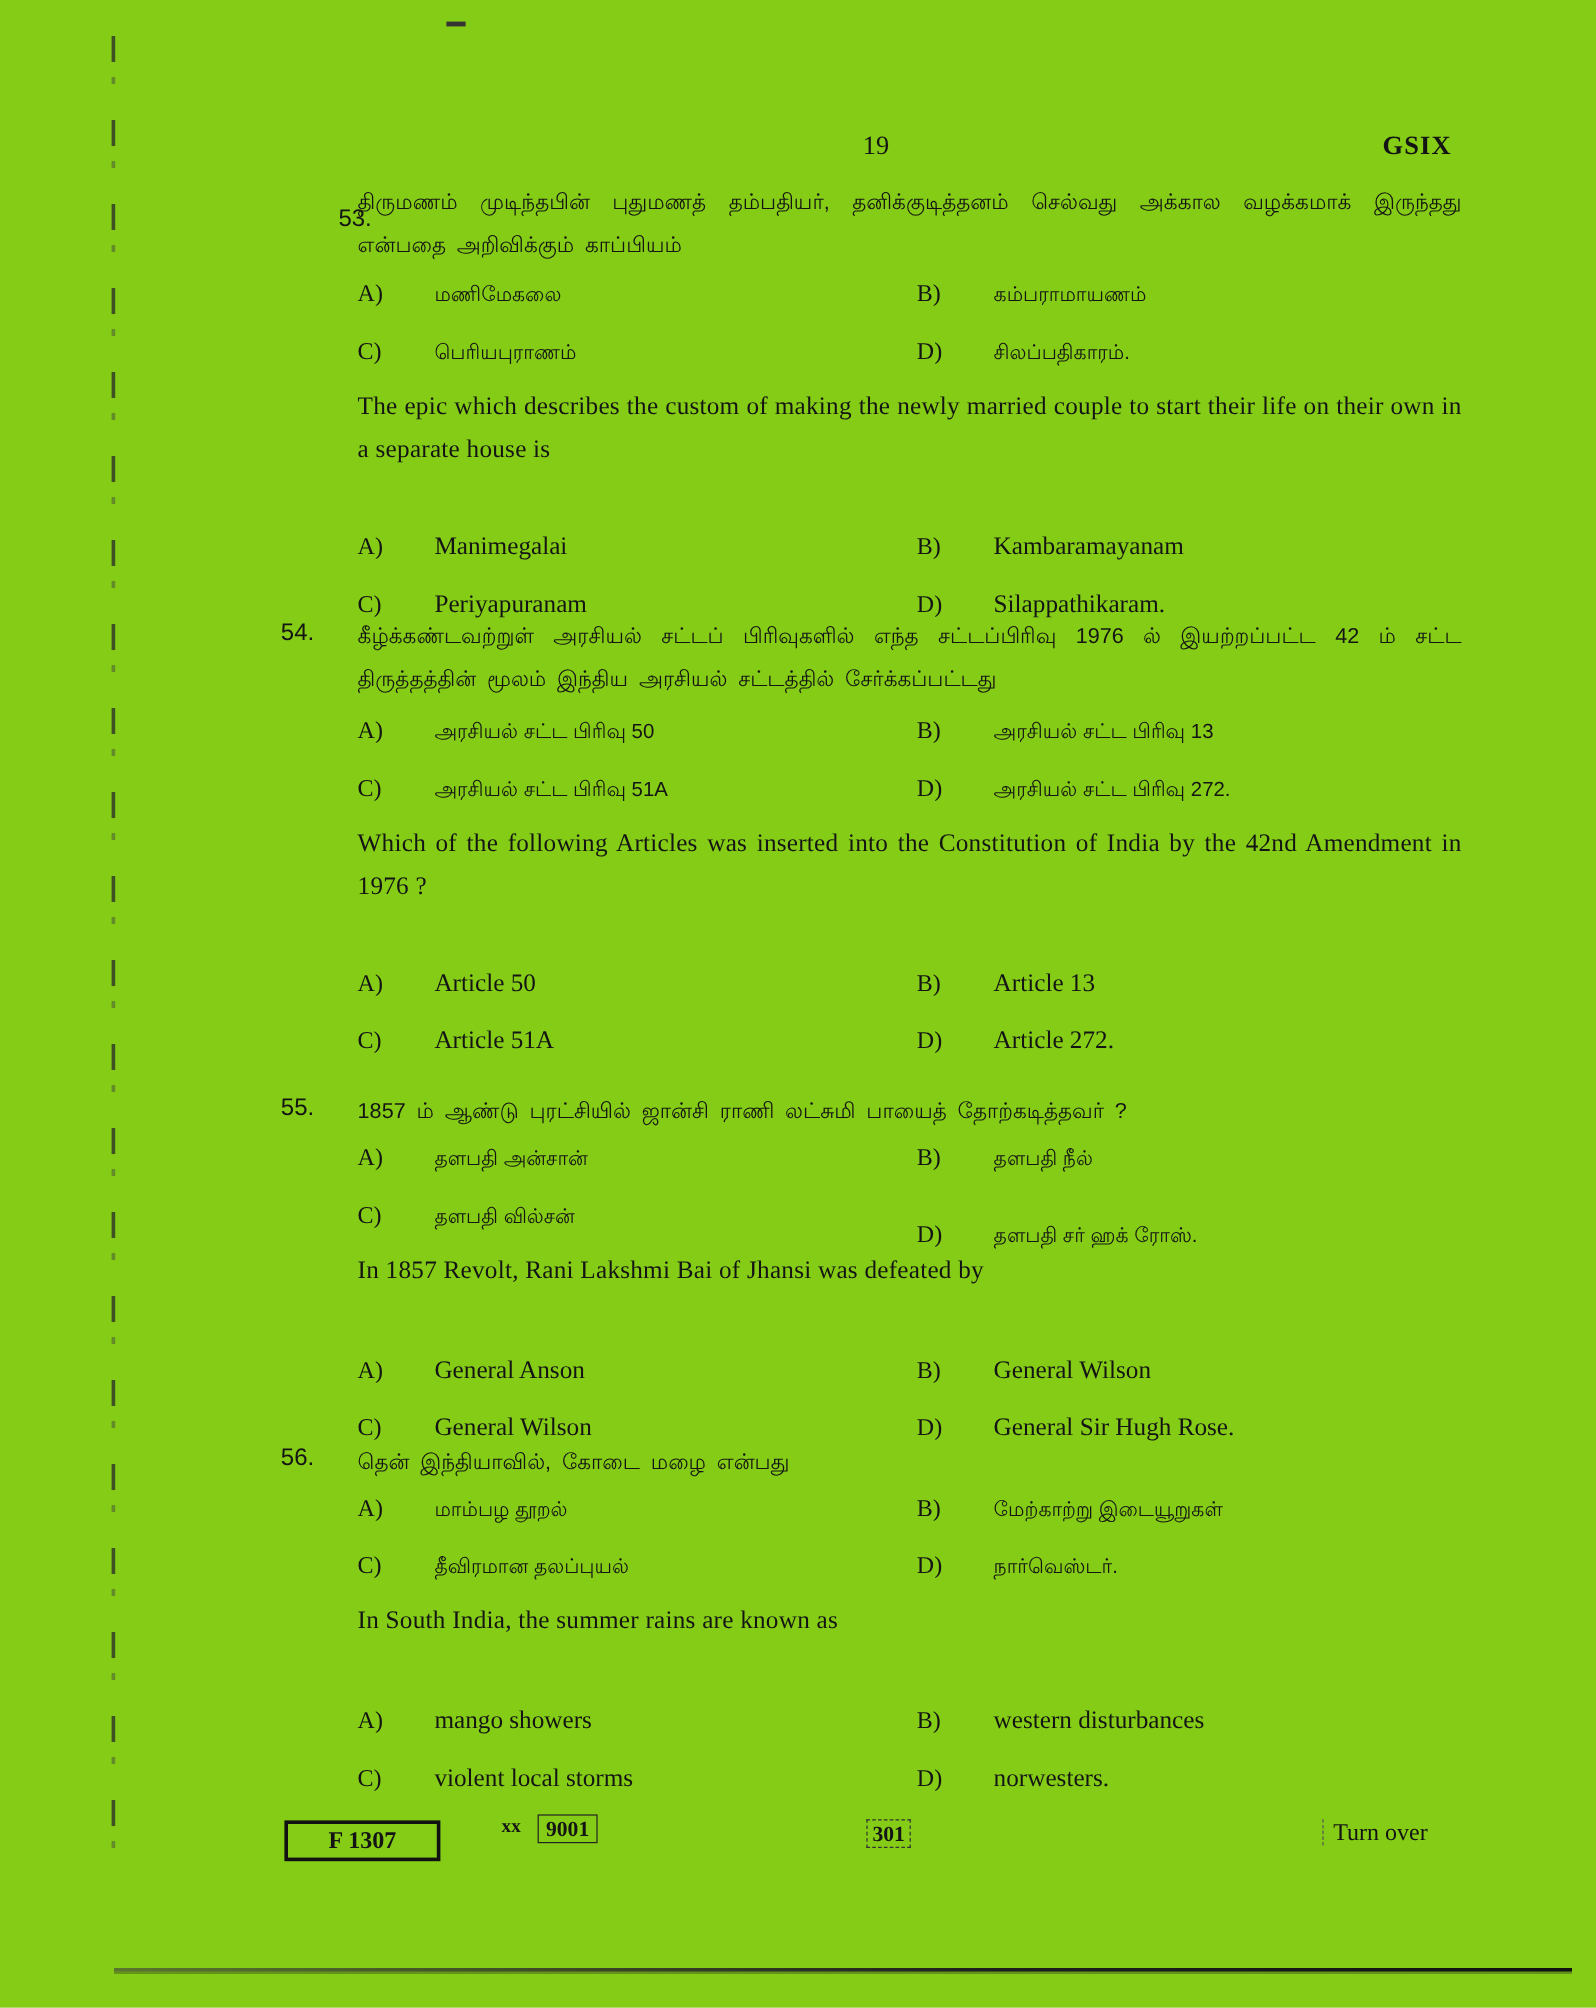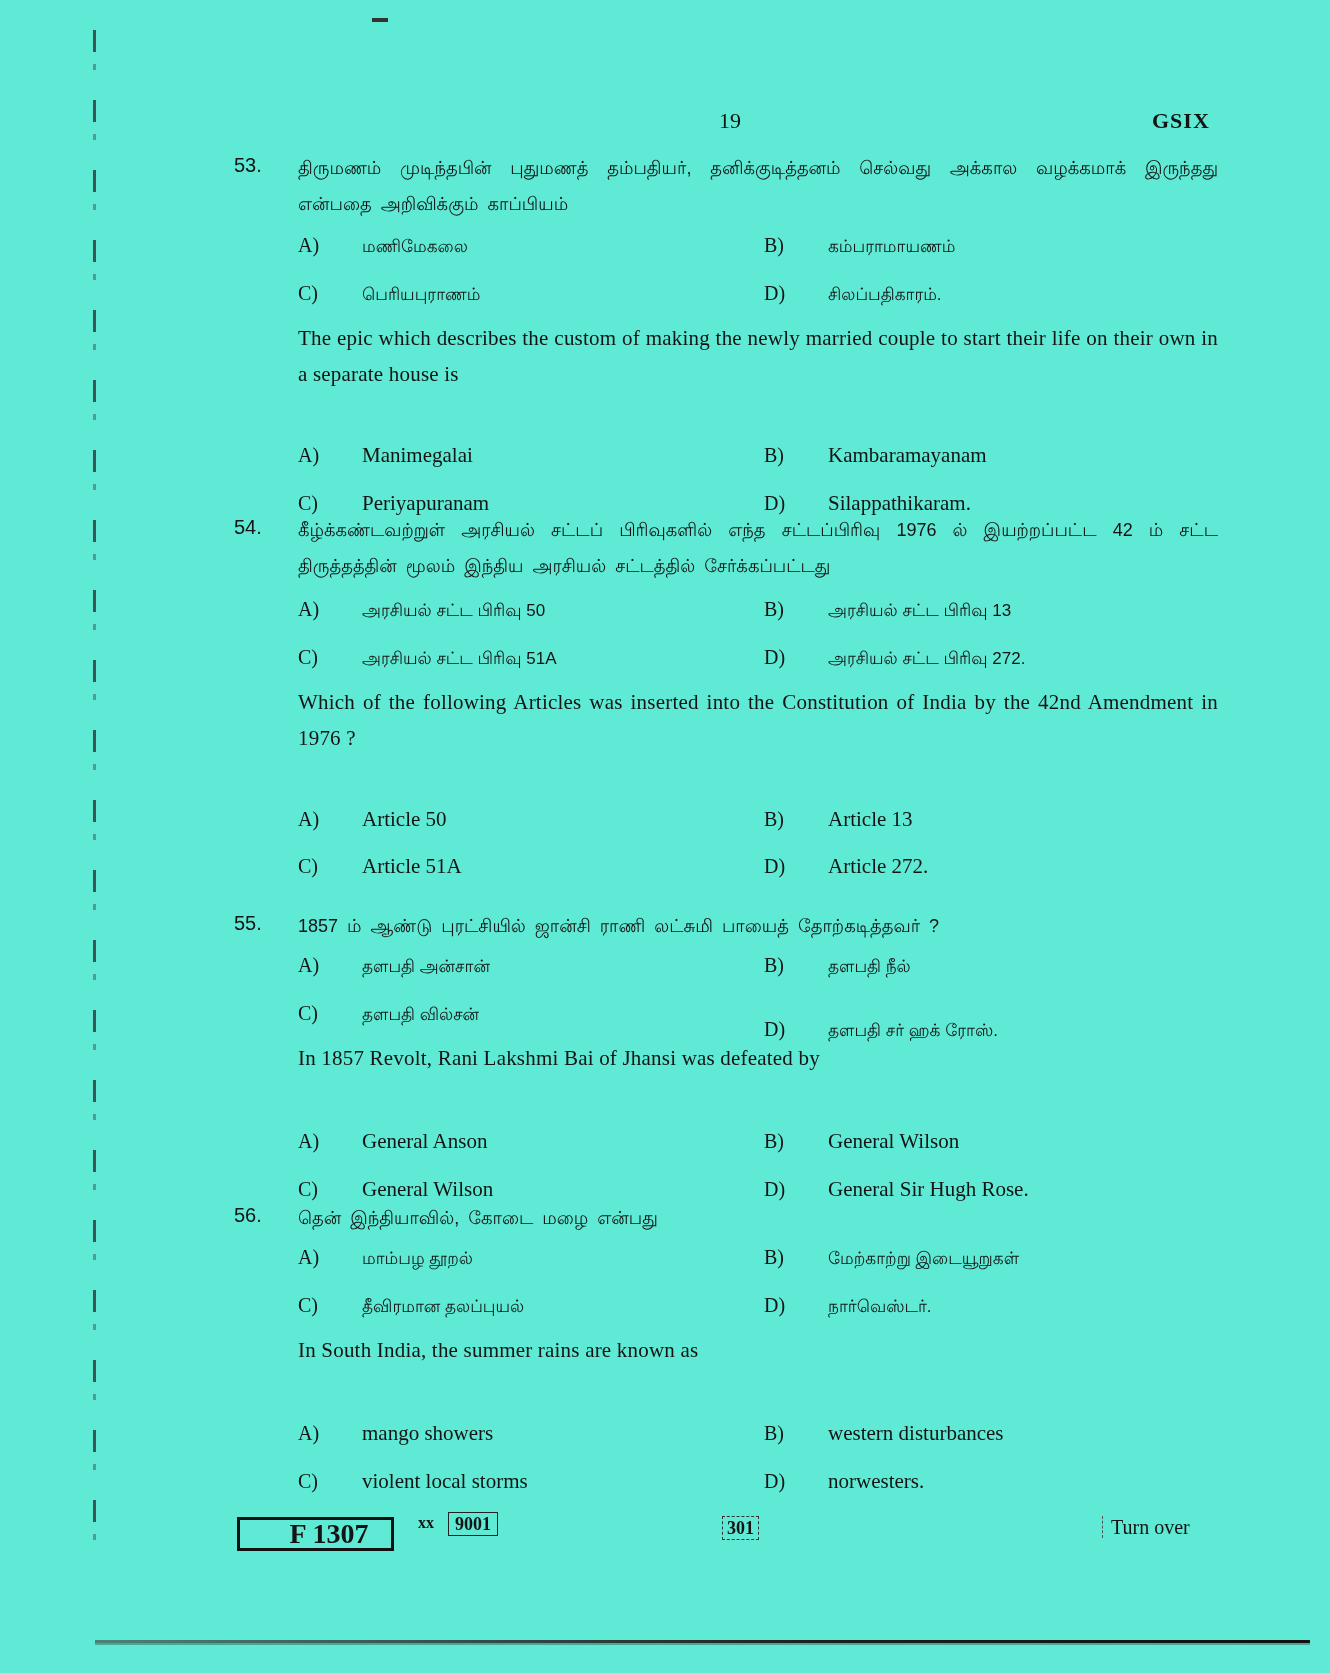--- a/index.html
+++ b/index.html
@@ -12,21 +12,21 @@
       height: 1673px;
       position: relative;
       overflow: hidden;
       font-family: "Liberation Serif", "DejaVu Serif", serif;
       color: #141414;
     }
     .page {
       position: absolute;
       left: 0; top: 0;
       width: 1330px; height: 1673px;
-      background: #5eead4;
+      background: #84cc16;
     }
     
     .scan-edge-left {
       position: absolute;
       left: 93px;
       top: 30px;
       width: 3px;
       height: 1520px;
       background: repeating-linear-gradient(
         to bottom,
@@ -131,25 +131,24 @@
     }
     .col-left { left: 64px; }
     .col-right { left: 530px; }
 
     .footer-code {
       position: absolute;
       left: 237px; top: 1517px;
       width: 124px; height: 28px;
       border: 3px solid #111;
       font-weight: bold;
-      font-size: 28px;
+      font-size: 20px;
       text-align: center;
       line-height: 28px;
       font-family: "Liberation Serif", "DejaVu Serif", serif;
-      padding-left: 27px;
     }
     .footer-xx {
       position: absolute;
       left: 418px; top: 1514px;
       font-size: 16px;
       font-weight: bold;
     }
     .footer-set {
       position: absolute;
       left: 448px; top: 1512px;
@@ -182,21 +181,21 @@
 
 <div class="page">
   <div class="top-mark"></div>
   <div class="scan-edge-left"></div>
   <div class="scan-edge-bottom"></div>
 
   <div class="page-number">19</div>
   <div class="series-code">GSIX</div>
 
   <div class="question" style="top:150px;">
-    <div class="q-num" style="top:4px;">53.</div>
+    <div class="q-num" style="top:21px;margin-left:48px;">53.</div>
     <div class="q-text tamil" style="top:0px;">திருமணம் முடிந்தபின் புதுமணத் தம்பதியர், தனிக்குடித்தனம் செல்வது அக்கால வழக்கமாக் இருந்தது என்பதை அறிவிக்கும் காப்பியம்</div>
     <div class="opt tamil col-left" style="top:80px;">
       <span class="letter">A)</span><span class="val">மணிமேகலை</span>
     </div>
     <div class="opt tamil col-right" style="top:80px;">
       <span class="letter">B)</span><span class="val">கம்பராமாயணம்</span>
     </div>
     <div class="opt tamil col-left" style="top:128px;">
       <span class="letter">C)</span><span class="val">பெரியபுராணம்</span>
     </div>

